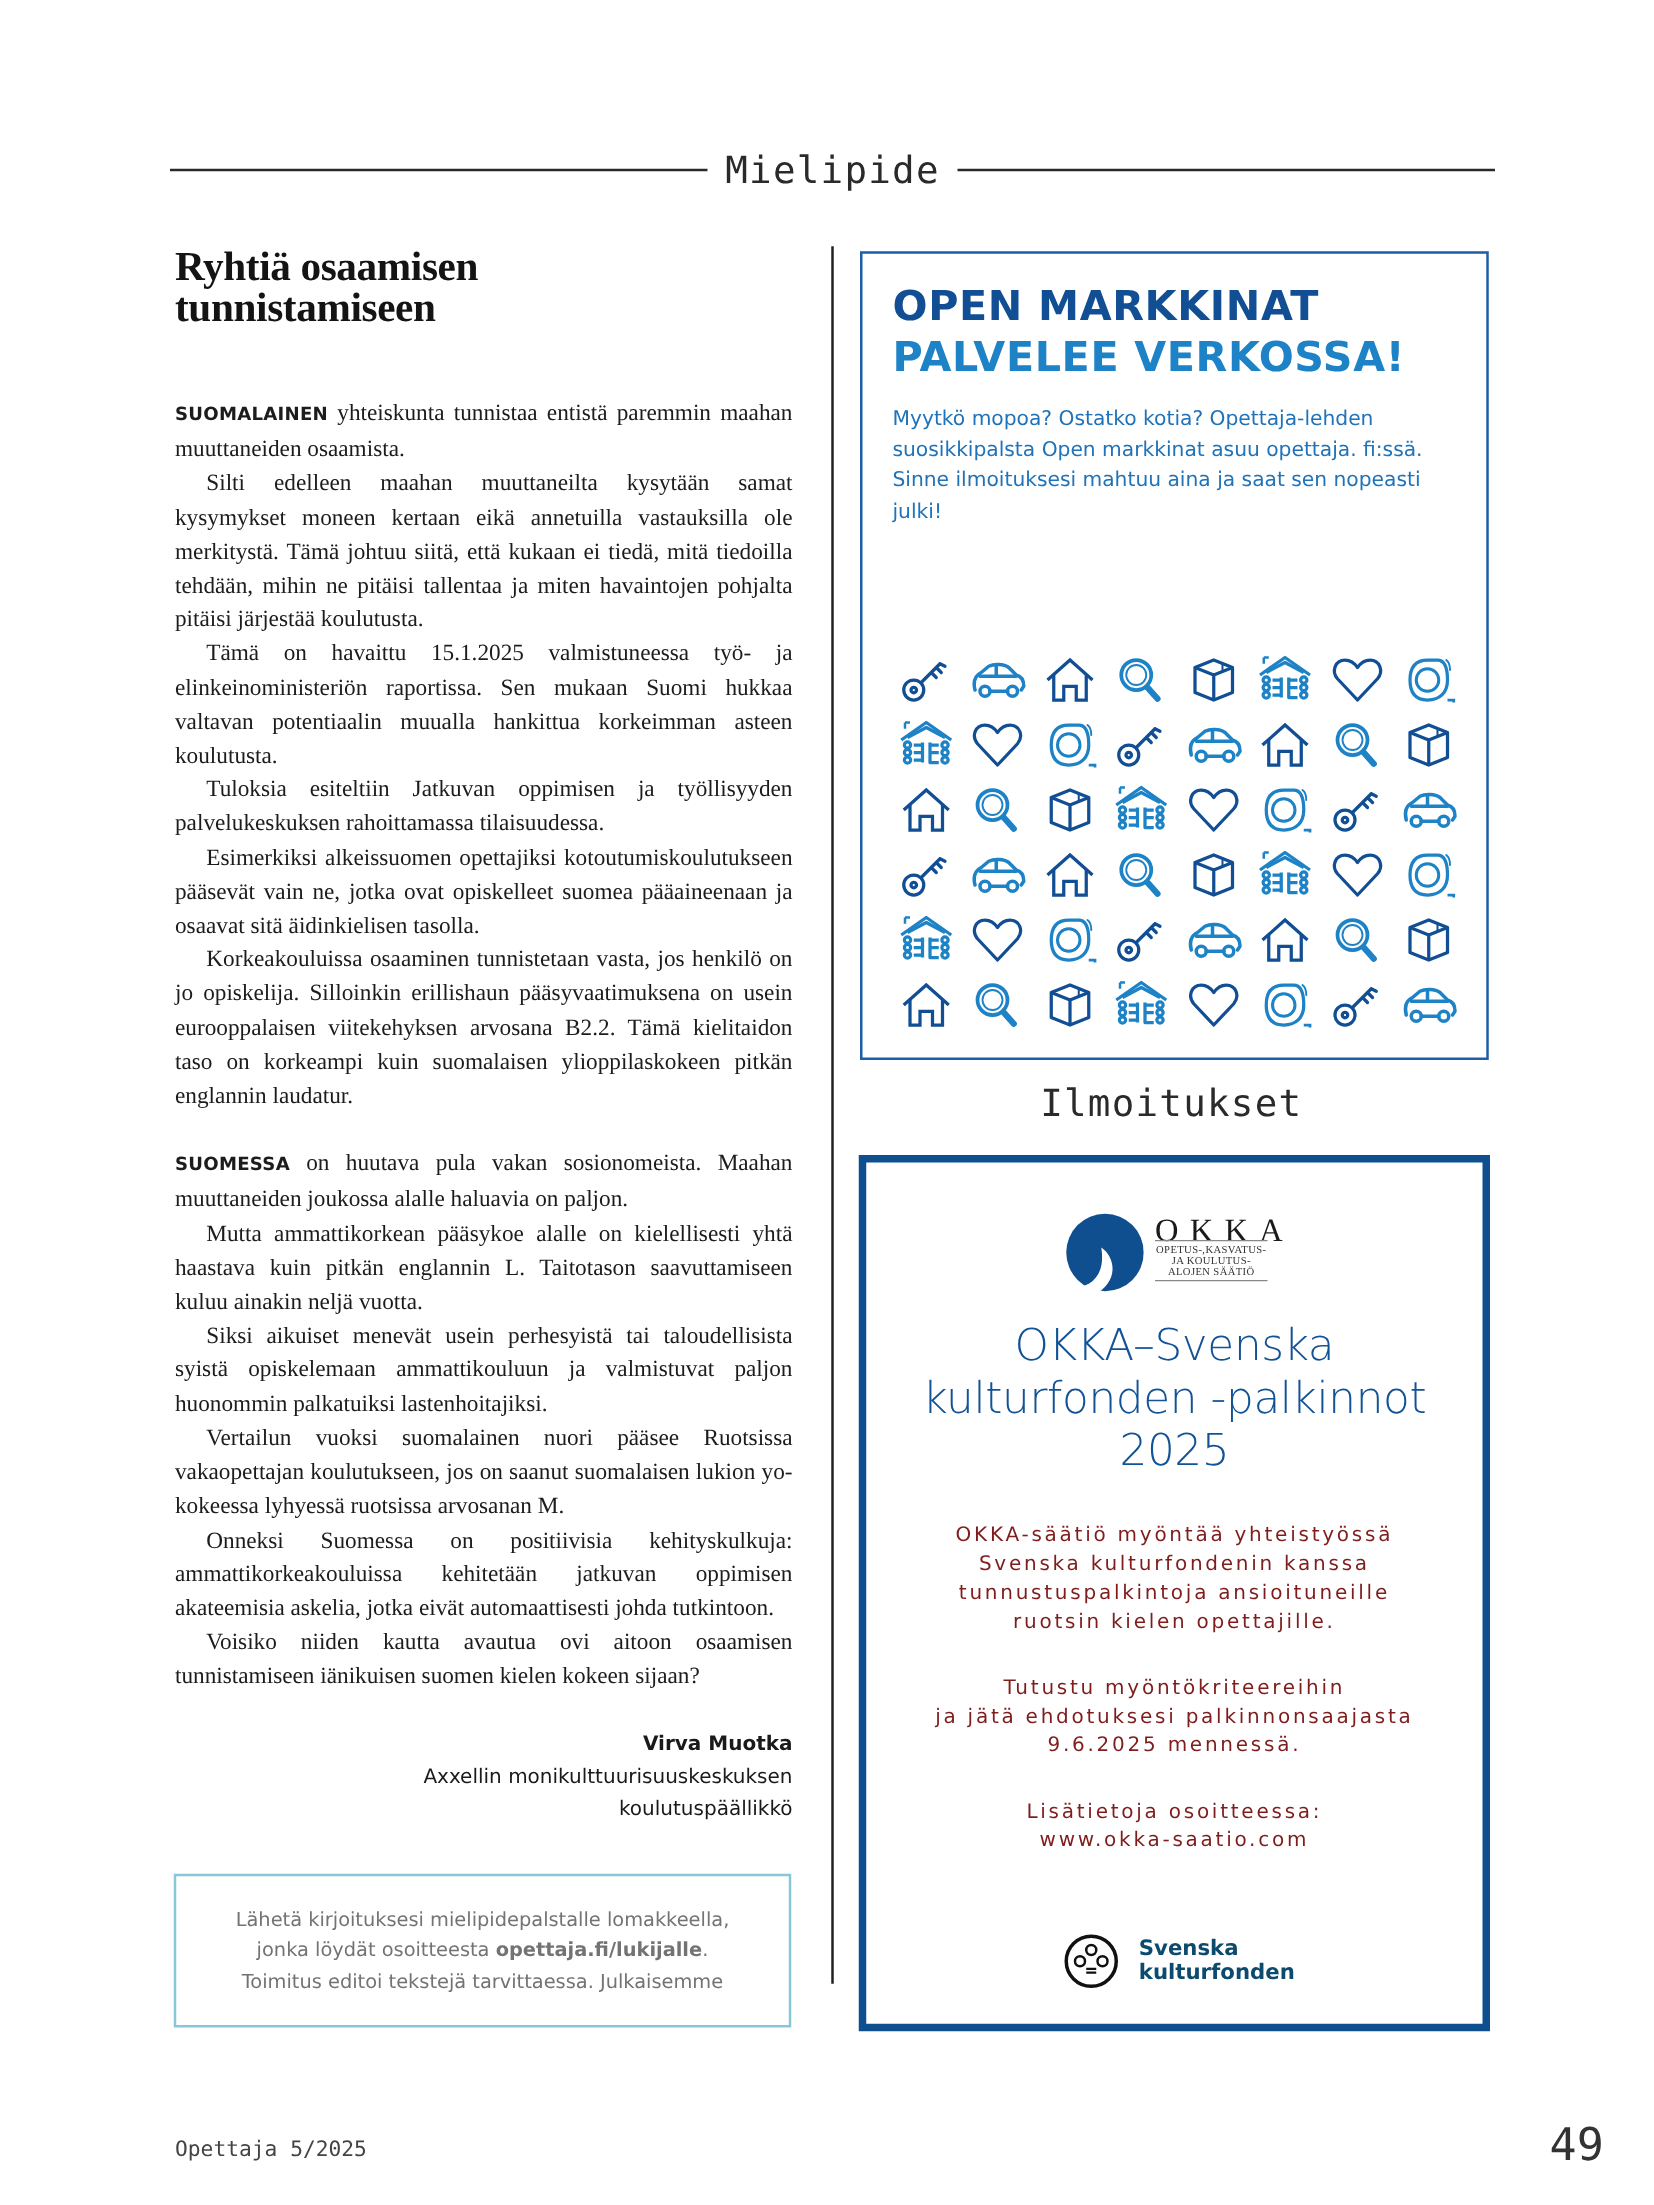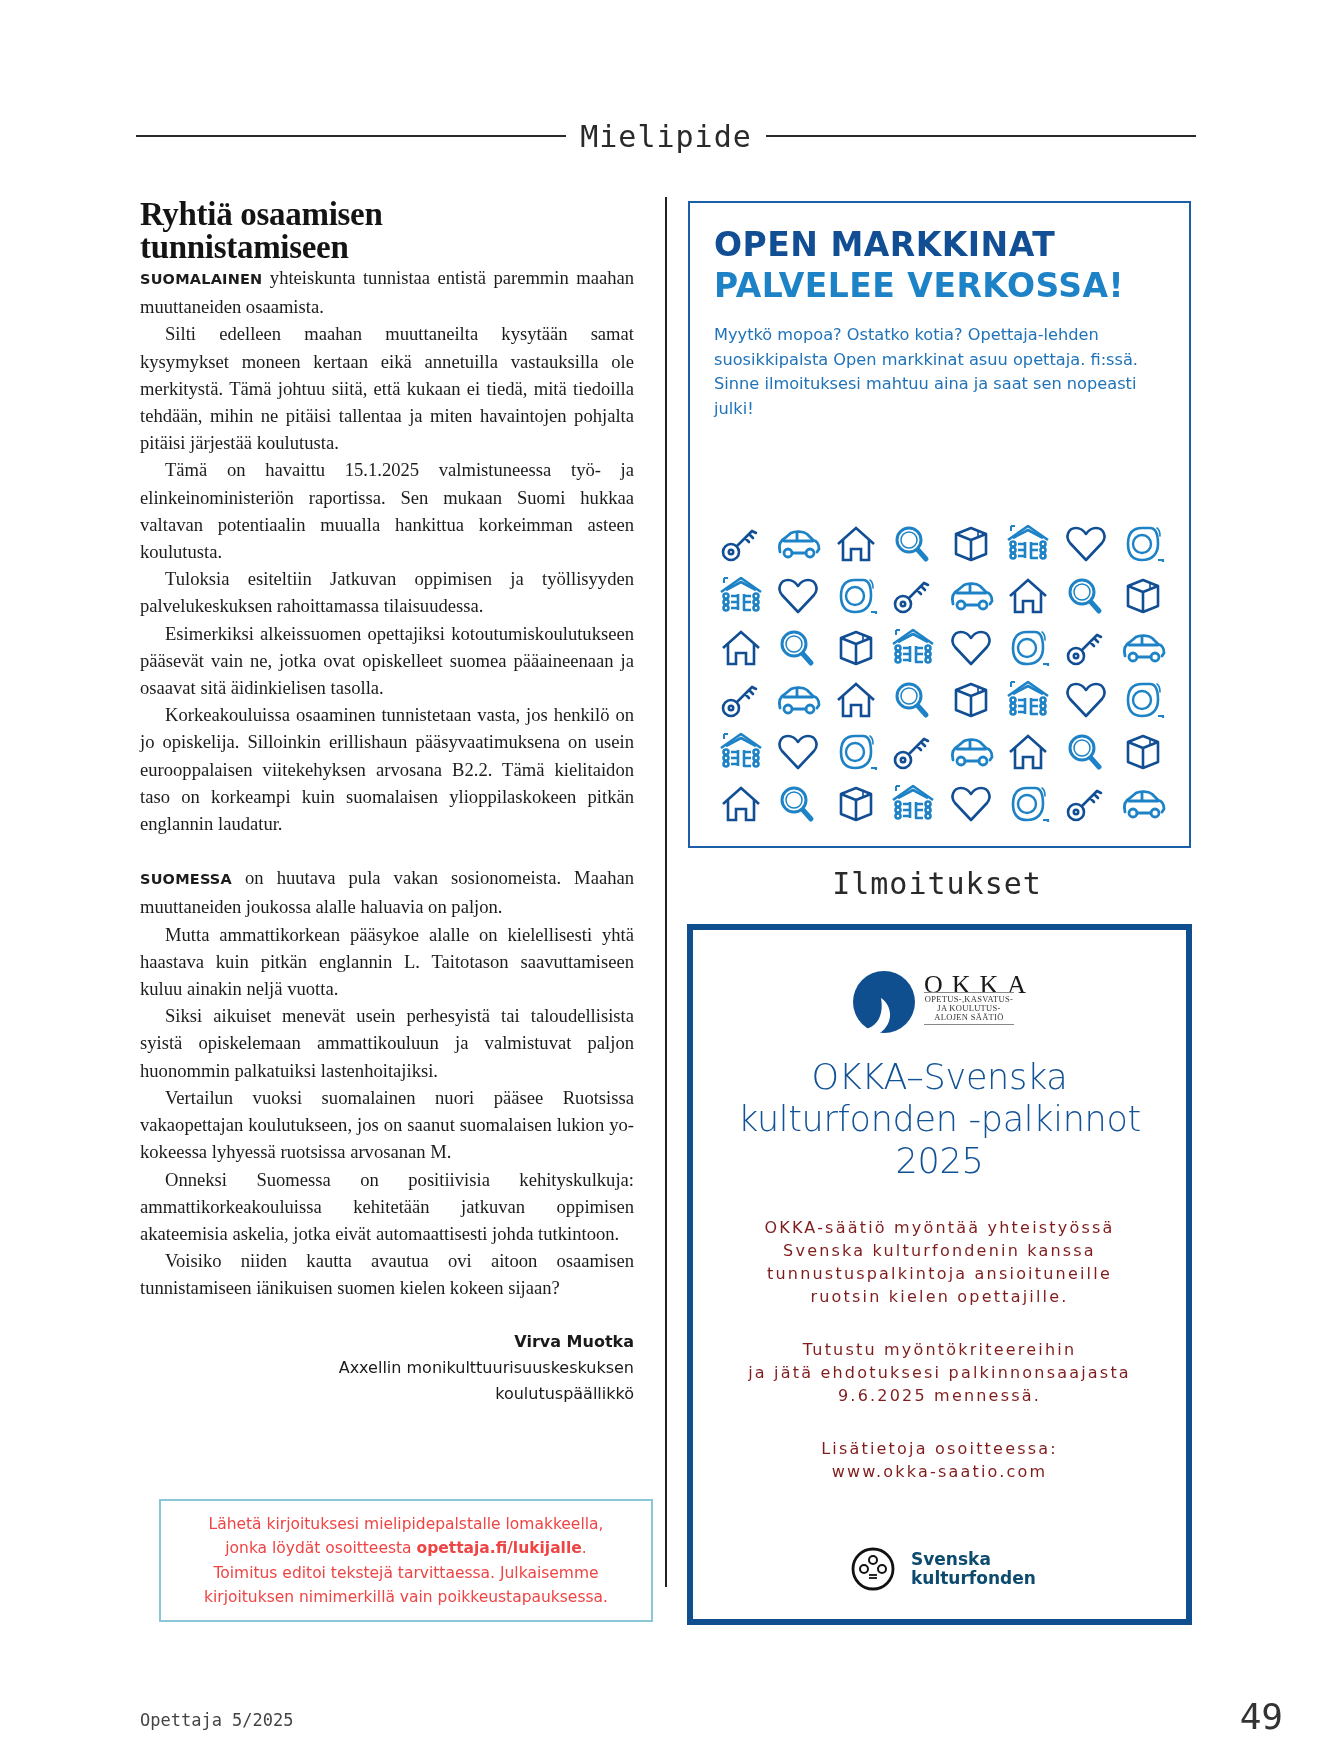--- a/index.html
+++ b/index.html
@@ -13,29 +13,29 @@
   #hdr-main { left: 136px; top: 116px; width: 1060px; height: 40px; }
   #hdr-main .label { font-size: 30px; }
   #hdr-ads { left: 676px; top: 865px; width: 522px; height: 36px; flex-direction: column; }
   #hdr-ads .label { font-size: 30px; }
 
   .col-divider { position: absolute; left: 665px; top: 197px; width: 1.5px; height: 1390px; background: #222; }
 
   
   .article { position: absolute; left: 140px; top: 198px; width: 494px; }
   .article h1 { font-family: "Liberation Serif", "DejaVu Serif", serif; font-weight: 700; font-size: 33px; line-height: 33px; letter-spacing: -0.3px; color: #141414; }
-  .article .body { font-family: "Liberation Serif", serif; font-size: 18.6px; line-height: 27.2px; text-align: justify; color: #1c1c1c; hyphens: auto; }
+  .article .body { margin-top: 53px; font-family: "Liberation Serif", serif; font-size: 18.6px; line-height: 27.2px; text-align: justify; color: #1c1c1c; hyphens: auto; }
   .article .body p { text-indent: 25px; }
   .article .body p.lead { text-indent: 0; }
   .article .body p.lead .caps { font-family: "DejaVu Sans", sans-serif; font-weight: 700; font-size: 14.5px; letter-spacing: 0.2px; }
   .article .body .gap { height: 27px; }
   .signature { margin-top: 27px; text-align: right; font-family: "DejaVu Sans", sans-serif; font-size: 16px; line-height: 26px; }
   .signature .name { font-weight: 700; font-size: 16px; }
 
-  .submit-box { position: absolute; left: 139px; top: 1499px; width: 494px; height: 123px; border: 2px solid #8ac7d6; display: flex; align-items: center; justify-content: center; text-align: center; font-family: "DejaVu Sans", sans-serif; font-size: 15.5px; line-height: 24.5px; color: #ef4444; padding: 0 8px; margin-left: 20px; }
+  .submit-box { position: absolute; left: 139px; top: 1499px; width: 494px; height: 123px; border: 2px solid #8ac7d6; display: flex; align-items: center; justify-content: center; text-align: center; font-family: "DejaVu Sans", sans-serif; font-size: 15.5px; line-height: 24.5px; color: #737373; padding: 0 8px; }
   .submit-box b { font-weight: 700; }
 
   
   .om-ad { position: absolute; left: 688px; top: 201px; width: 503px; height: 647px; border: 2.5px solid #1d5ea8; }
   .om-title1, .om-title2 { position: absolute; left: 24px; font-family: "DejaVu Sans", sans-serif; font-weight: 700; font-size: 33px; line-height: 40px; letter-spacing: 0.5px; }
   .om-title1 { top: 22px; color: #114e94; }
   .om-title2 { top: 63px; color: #1d82c6; }
   .om-desc { position: absolute; left: 24px; top: 120px; width: 440px; font-family: "DejaVu Sans", sans-serif; font-size: 16.2px; line-height: 24.5px; color: #2073b8; }
   .om-cta { position: absolute; left: 24px; top: 232px; width: 440px; font-family: "DejaVu Sans", sans-serif; font-weight: 700; font-size: 16.2px; line-height: 24.5px; color: #174e8c; }
   .om-cta .link { color: #1f86c8; }
@@ -96,21 +96,20 @@
     <div>Axxellin monikulttuurisuuskeskuksen</div>
     <div>koulutuspäällikkö</div>
   </div>
 </article>
 
 <div class="submit-box">
   <div>
     <div>Lähetä kirjoituksesi mielipidepalstalle lomakkeella,</div>
     <div><span>jonka löydät osoitteesta </span><b>opettaja.fi/lukijalle</b><span>.</span></div>
     <div>Toimitus editoi tekstejä tarvittaessa. Julkaisemme</div>
-    <div>kirjoituksen nimimerkillä vain poikkeustapauksessa.</div>
   </div>
 </div>
 
 <div class="om-ad">
   <div class="om-title1">OPEN MARKKINAT</div>
   <div class="om-title2">PALVELEE VERKOSSA!</div>
   <div class="om-desc">Myytkö mopoa? Ostatko kotia? Opettaja-lehden suosikkipalsta Open markkinat asuu opettaja. fi:ssä. Sinne ilmoituksesi mahtuu aina ja saat sen nopeasti julki!</div>
   <div class="icon-grid" id="icon-grid">
       <div class="icon-cell">
         <svg viewBox="0 0 46 44">

